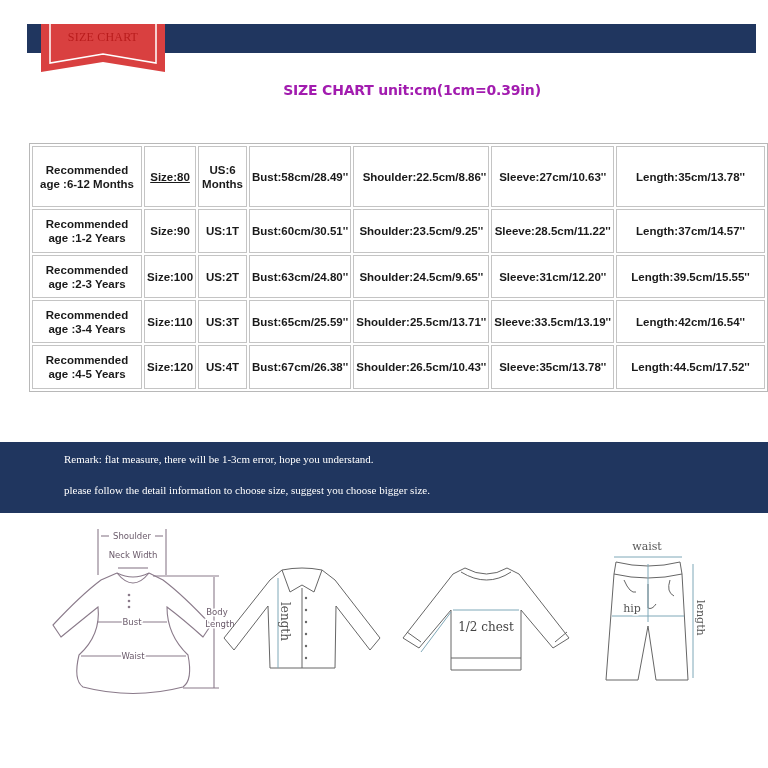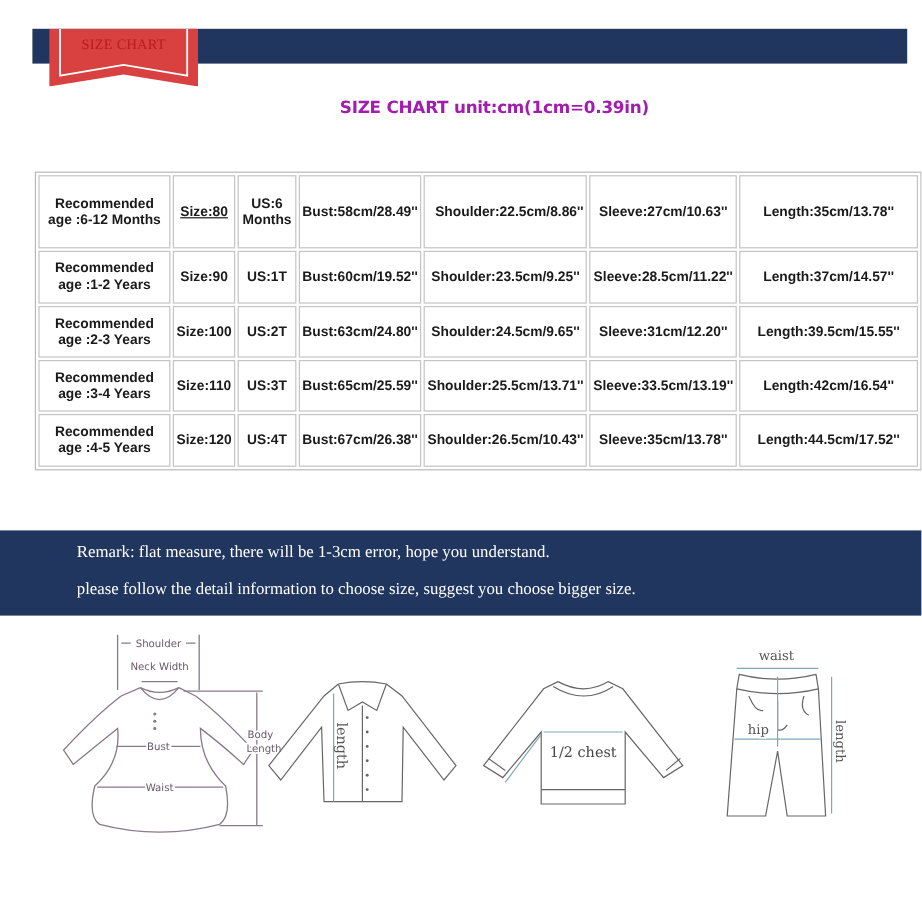--- a/index.html
+++ b/index.html
@@ -4,21 +4,21 @@
   <style>
     html, body { margin:0; padding:0; }
     body { width:768px; height:768px; background:#ffffff; position:relative; overflow:hidden; font-family:"Liberation Sans", sans-serif; }
     .top-banner { position:absolute; left:27px; top:24px; width:729px; height:29px; background:#20365f; }
     .ribbon { position:absolute; left:41px; top:24px; width:124px; height:48px; }
     .ribbon-label { position:absolute; left:41px; top:30px; width:124px; text-align:center; color:#b91c1c; font-family:"Liberation Serif", serif; font-size:12px; letter-spacing:0.2px; }
     .chart-title { position:absolute; left:0; top:82px; width:768px; text-align:center; font-weight:bold; font-size:14px; color:#a21caf; font-family:"DejaVu Sans", sans-serif; letter-spacing:-0.2px;margin-left:28px; }
     .size-table { position:absolute; left:29px; top:143px; border-collapse:separate; border-spacing:2px; border:1px solid #b8b8b8; background:#ffffff; }
     .size-table td { border:1px solid #c4c4c4; text-align:center; vertical-align:middle; font-weight:bold; font-size:11.5px; color:#1a1a1a; padding:0 2px; line-height:14px; box-sizing:border-box; }
     .remark-banner { position:absolute; left:0; top:442px; width:768px; height:71px; background:#20365f; }
-    .remark-line { position:absolute; left:64px; color:#ffffff; font-family:"Liberation Serif", serif; font-size:14px; white-space:nowrap; }
+    .remark-line { position:absolute; left:64px; color:#ffffff; font-family:"Liberation Serif", serif; font-size:11px; white-space:nowrap; }
     .illus { position:absolute; }
     .illus svg { display:block; }
   </style>
 </head>
 <body>
 
 <div class="top-banner"></div>
 <svg class="ribbon" viewBox="0 0 124 48" width="124" height="48" style="position:absolute;left:41px;top:24px;">
   <polygon points="0,0 124,0 124,48 62,38 0,48" fill="#d94040"></polygon>
   <polyline points="9,0 9,39 62,30 115,39 115,0" fill="none" stroke="#ffffff" stroke-width="1.5"></polyline>
@@ -35,21 +35,21 @@
       <td style="width:49px;">US:6 Months</td>
       <td style="width:101px;">Bust:58cm/28.49''</td>
       <td style="width:136px;text-align:right;">Shoulder:22.5cm/8.86''</td>
       <td style="width:122px;">Sleeve:27cm/10.63''</td>
       <td style="width:150px;">Length:35cm/13.78''</td>
     </tr>
     <tr style="height:44px;">
       <td>Recommended age :1-2 Years</td>
       <td>Size:90</td>
       <td>US:1T</td>
-      <td>Bust:60cm/19.52''</td>
+      <td>Bust:60cm/30.51''</td>
       <td>Shoulder:23.5cm/9.25''</td>
       <td>Sleeve:28.5cm/11.22''</td>
       <td>Length:37cm/14.57''</td>
     </tr>
     <tr style="height:43px;">
       <td>Recommended age :2-3 Years</td>
       <td>Size:100</td>
       <td>US:2T</td>
       <td>Bust:63cm/24.80''</td>
       <td>Shoulder:24.5cm/9.65''</td>

